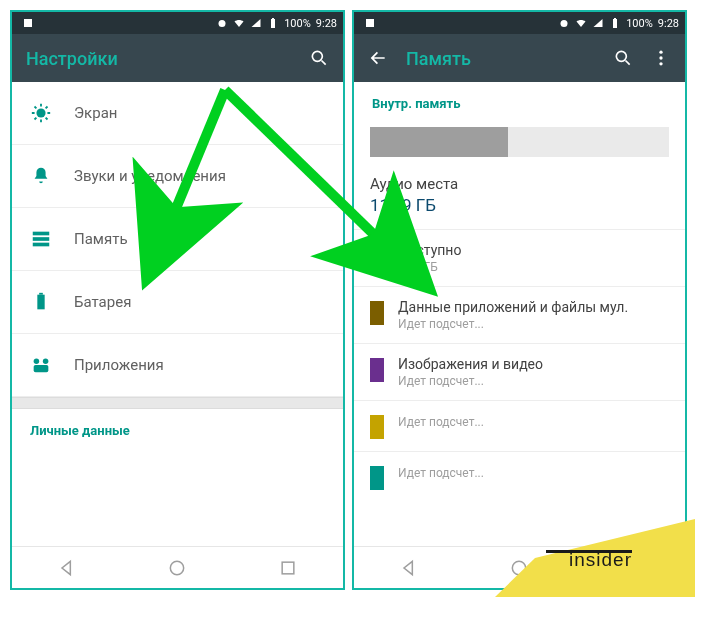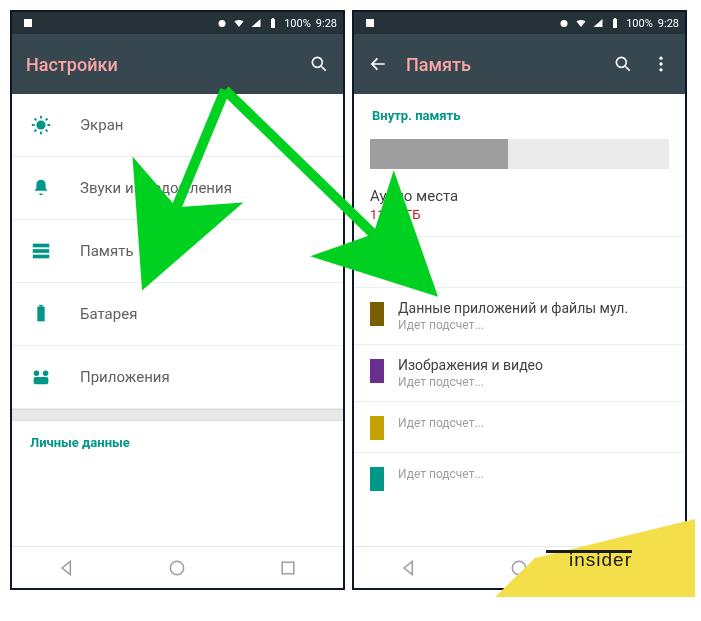--- a/index.html
+++ b/index.html
@@ -8,21 +8,21 @@
     background: #fff;
     width: 701px;
     height: 621px;
     position: relative;
     overflow: hidden;
   }
   .phone {
     position: absolute;
     width: 335px;
     height: 580px;
-    border: 2px solid #0f172a;
+    border: 2px solid #14b8a6;
     background: #fff;
     overflow: hidden;
     display: flex;
     flex-direction: column;
   }
   .phone-left { left: 10px; top: 10px; }
   .phone-right { left: 352px; top: 10px; }
   .statusbar {
     height: 22px;
     background: #263238;
@@ -30,56 +30,56 @@
     display: flex;
     align-items: center;
     justify-content: flex-end;
     font-size: 11px;
     padding: 0 6px;
     gap: 5px;
   }
   .statusbar .left-icons { margin-right: auto; display: flex; gap: 4px; padding-left: 4px; }
   .statusbar svg { width: 12px; height: 12px; fill: #fff; }
   .appbar {
-    height: 60px;
+    height: 48px;
     background: #37474f;
-    color: #fca5a5;
+    color: #14b8a6;
     display: flex;
     align-items: center;
     padding: 0 14px;
     gap: 18px;
   }
   .appbar .title { font-size: 18px; font-weight: 500; flex: 1; }
   .appbar svg { width: 20px; height: 20px; fill: #fff; }
   .content { flex: 1; overflow: hidden; background: #fff; position: relative; }
   .settings-list { padding: 0; }
   .set-item {
     display: flex;
     align-items: center;
     height: 63px;
     padding: 0 10px 0 18px;
     border-bottom: 1px solid #ededed;
-    gap: 28px;
+    gap: 22px;
     cursor: pointer;
   }
   .set-item .icon { width: 22px; height: 22px; fill: #009688; color:#009688; }
   .set-item .label { font-size: 15px; color: #616161; }
   .spacer-strip { height: 12px; background: #e8e8e8; border-top: 1px solid #dcdcdc; border-bottom: 1px solid #dcdcdc; }
   .section-title { font-size: 13px; font-weight: 700; color: #009688; padding: 14px 18px 10px; }
   
   .storage-bar {
     margin: 6px 16px 18px;
     height: 30px;
     background: #eaeaea;
     position: relative;
   }
   .storage-bar .used { position: absolute; left: 0; top: 0; bottom: 0; width: 46%; background: #9e9e9e; }
   .storage-total { padding: 0 16px 14px; }
   .storage-total .lbl { font-size: 15px; color: #424242; }
-  .storage-total .val { font-size: 13px; color: #b91c1c; margin-top: 2px; }
+  .storage-total .val { font-size: 17px; color: #0c4a6e; margin-top: 2px; }
   .storage-item {
     display: flex;
     align-items: flex-start;
     gap: 14px;
     padding: 12px 16px;
     border-top: 1px solid #ededed;
     cursor: pointer;
   }
   .storage-item .swatch {
     width: 14px; height: 24px; margin-top: 2px;
@@ -255,20 +255,24 @@
     <div class="section-title">Внутр. память</div>
     <div class="storage-bar">
       <div class="used"></div>
     </div>
     <div class="storage-total">
       <div class="lbl">Аудио места</div>
       <div class="val">11,99 ГБ</div>
     </div>
     <div class="storage-item">
       <div class="swatch" style="background:#e0e0e0"></div>
+      <div class="txt">
+        <div class="lbl">Доступно</div>
+        <div class="sub">6,63 ГБ</div>
+      </div>
     </div>
     <div class="storage-item">
       <div class="swatch" style="background:#7b5e00"></div>
       <div class="txt">
         <div class="lbl">Данные приложений и файлы мул.</div>
         <div class="sub">Идет подсчет...</div>
       </div>
     </div>
     <div class="storage-item">
       <div class="swatch" style="background:#6a2f8e"></div>

